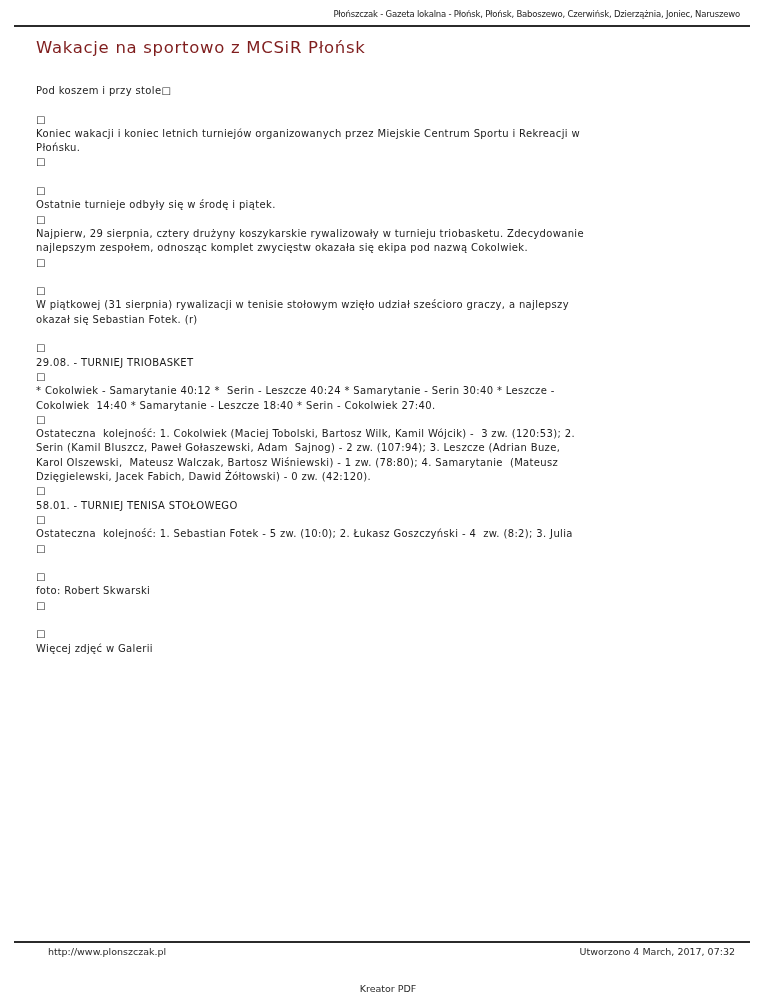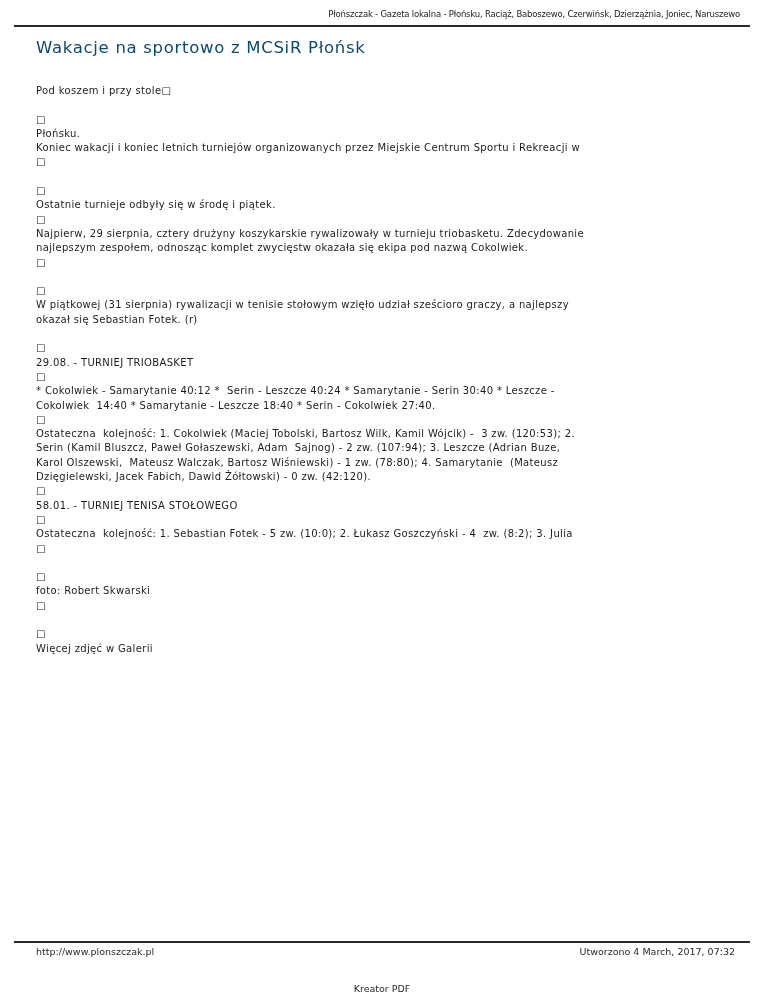--- a/index.html
+++ b/index.html
@@ -33,68 +33,68 @@
     background:var(--rule-color);
   }
   .rule-top{top:25px;}
   .rule-bottom{top:941px;}
   .page-title{
     position:absolute;
     top:38px;left:36px;
     font-size:16.5px;
     font-weight:400;
     letter-spacing:0.7px;
-    color:#0c4a6e;
+    color:#7f1d1d;
     white-space:pre;
   }
   .article{
     position:absolute;
     top:84px;left:36px;
     width:706px;
   }
   .line{
     height:14.3px;
     line-height:14.3px;
     font-size:10px;
     letter-spacing:0.35px;
     white-space:pre;
     overflow:visible;
   }
   .footer{
     position:absolute;
-    top:946px;left:14px;right:18px;
+    top:946px;left:26px;right:18px;
     font-size:9.5px;
     color:#2a2a2a;
   }
   .footer-inner{
     position:relative;
     width:100%;
     height:12px;
   }
   .footer-left{position:absolute;left:22px;top:0;white-space:pre;}
   .footer-center{position:absolute;left:0;right:0;top:0;text-align:center;white-space:pre;margin-top:37px;}
   .footer-right{position:absolute;right:15px;top:0;white-space:pre;}
 </style>
 </head>
 <body>
 
 <div class="page">
 
-  <div class="masthead">Płońszczak - Gazeta lokalna - Płońsku, Raciąż, Baboszewo, Czerwińsk, Dzierzążnia, Joniec, Naruszewo</div>
+  <div class="masthead">Płońszczak - Gazeta lokalna - Płońsk, Płońsk, Baboszewo, Czerwińsk, Dzierzążnia, Joniec, Naruszewo</div>
 
   <div class="rule rule-top"></div>
 
   <h1 class="page-title">Wakacje na sportowo z MCSiR Płońsk</h1>
 
   <div class="article">
       <div class="line">Pod koszem i przy stole□</div>
       <div class="line"></div>
       <div class="line">□</div>
+      <div class="line">Koniec wakacji i koniec letnich turniejów organizowanych przez Miejskie Centrum Sportu i Rekreacji w</div>
       <div class="line">Płońsku.</div>
-      <div class="line">Koniec wakacji i koniec letnich turniejów organizowanych przez Miejskie Centrum Sportu i Rekreacji w</div>
       <div class="line">□</div>
       <div class="line"></div>
       <div class="line">□</div>
       <div class="line">Ostatnie turnieje odbyły się w środę i piątek.</div>
       <div class="line">□</div>
       <div class="line">Najpierw, 29 sierpnia, cztery drużyny koszykarskie rywalizowały w turnieju triobasketu. Zdecydowanie</div>
       <div class="line">najlepszym zespołem, odnosząc komplet zwycięstw okazała się ekipa pod nazwą Cokolwiek.</div>
       <div class="line">□</div>
       <div class="line"></div>
       <div class="line">□</div>

